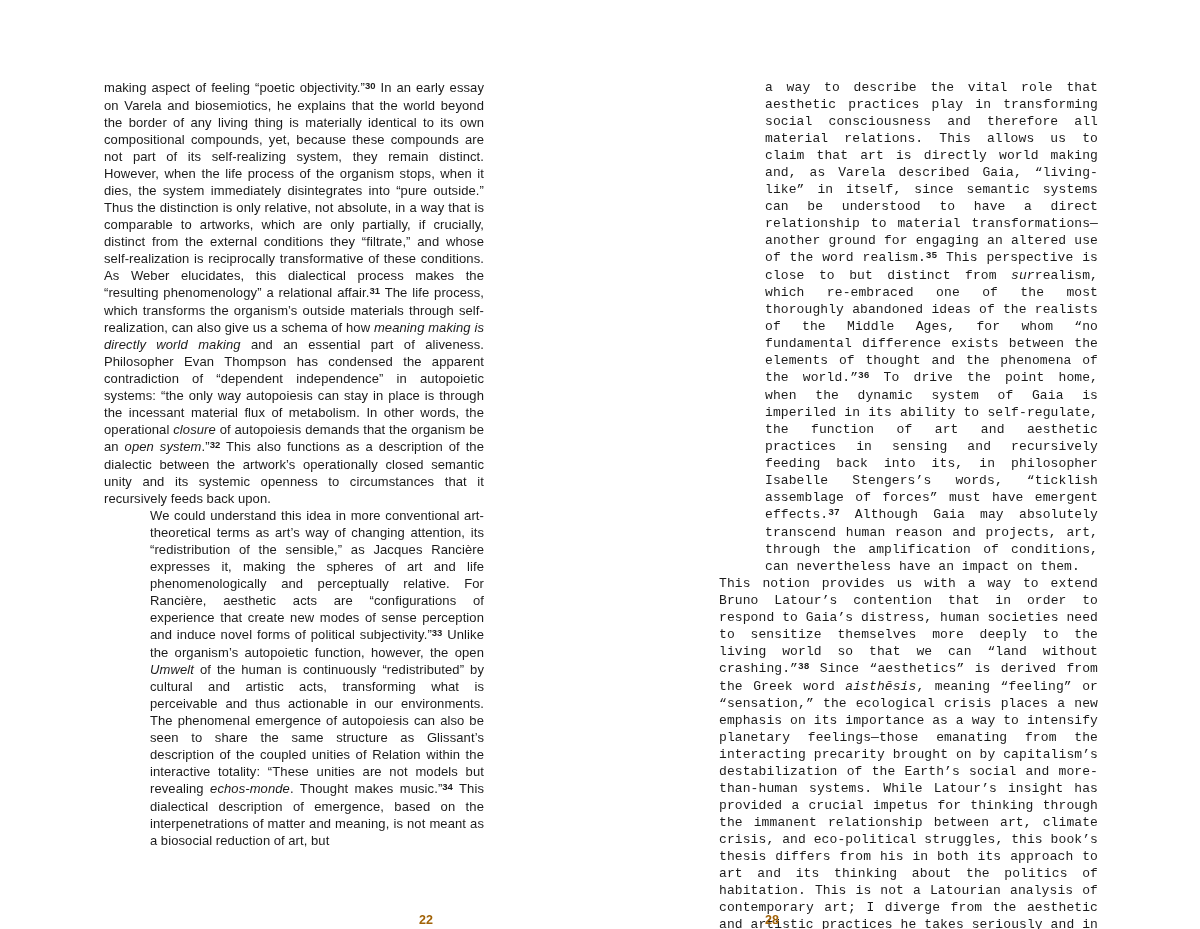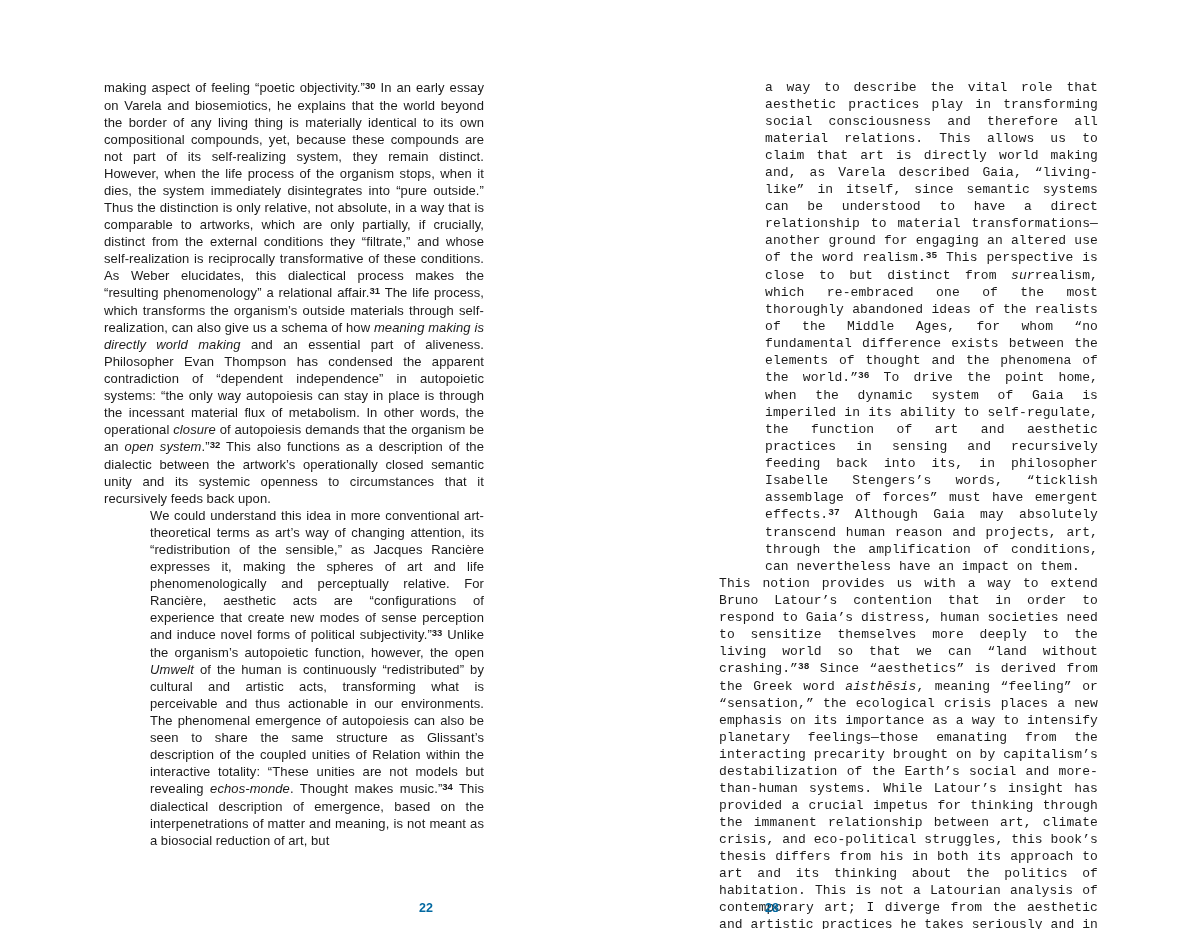--- a/index.html
+++ b/index.html
@@ -45,24 +45,24 @@
   .italic { font-style: italic; }
   .fnref {
     font-weight: 700;
     font-size: 9.5px;
     position: relative;
     top: -3.5px;
     letter-spacing: 0;
   }
   .page-number {
     position: absolute;
-    bottom: 46px;
+    bottom: 34px;
     font-weight: 700;
     font-size: 12.5px;
-    color: #0369a1;
+    color: #a16207;
   }
   .page-left .page-number { left: 419px; }
   .page-right .page-number { left: 165px; }
 </style>
 </head>
 <body>
 
 <div class="spread">
 
   <section class="page page-left">

